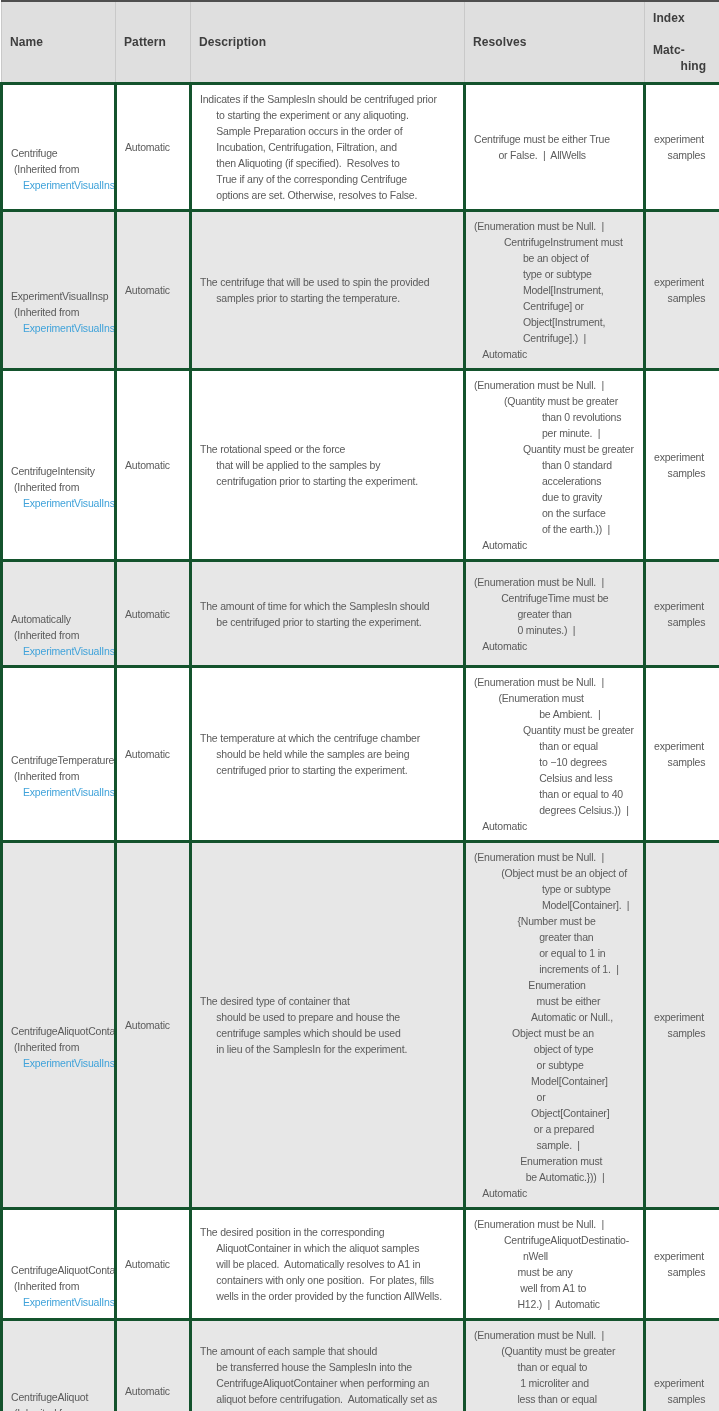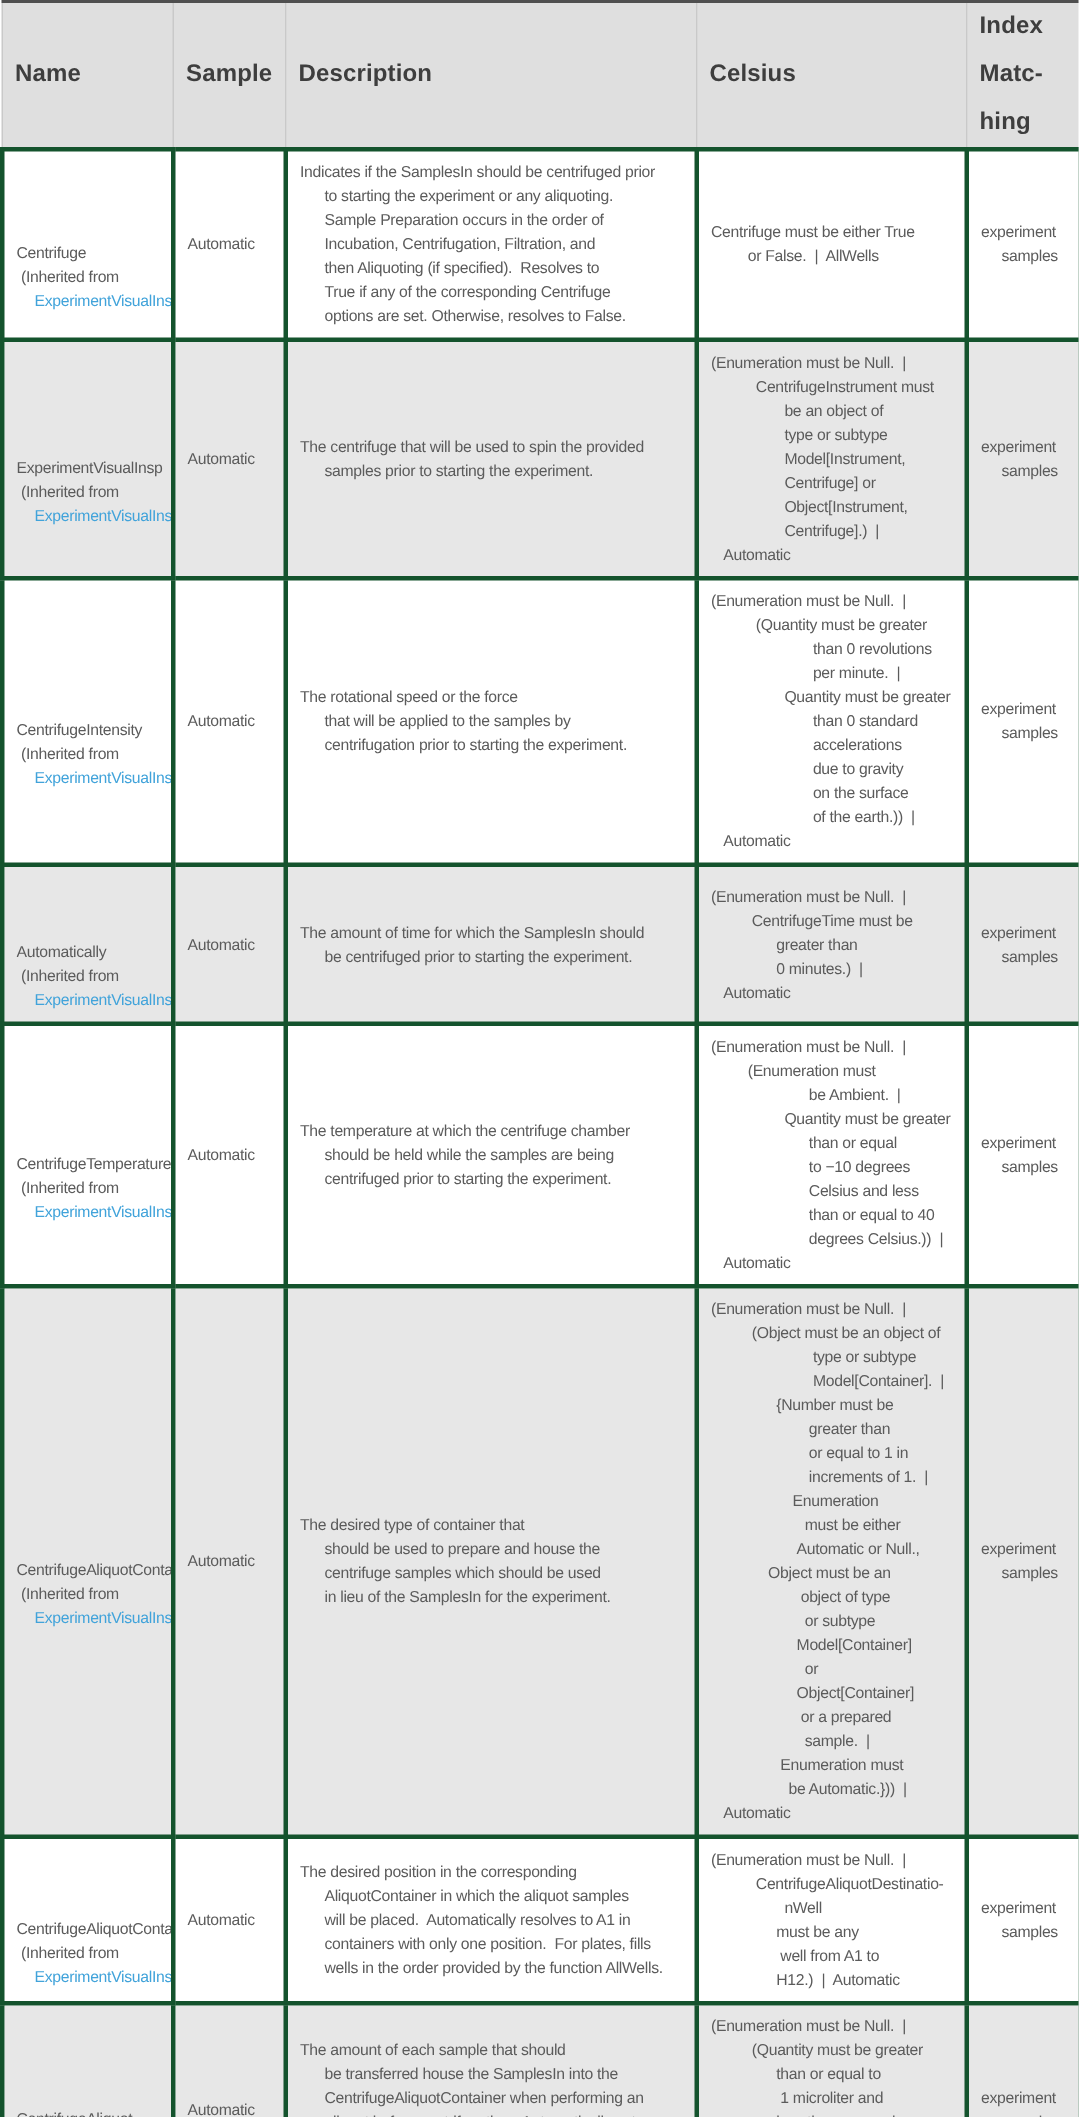--- a/index.html
+++ b/index.html
@@ -22,21 +22,21 @@
   }
   col.c-name{width:114px;}
   col.c-default{width:75px;}
   col.c-desc{width:274px;}
   col.c-pattern{width:180px;}
   col.c-index{width:76px;}
   th{
     background:#dfdfdf;
     color:#3e3e3e;
     font-weight:bold;
-    font-size:16px;
+    font-size:12px;
     letter-spacing:0.1px;
     text-align:left;
     vertical-align:middle;
     padding:8px 8px;
     border:1px solid #c9c9c9;
     white-space:pre-wrap;
   }
   td{
     vertical-align:middle;
     padding:6px 8px;
@@ -59,23 +59,23 @@
   <colgroup>
     <col class="c-name">
       <col class="c-default">
       <col class="c-desc">
       <col class="c-pattern">
       <col class="c-index">
   </colgroup>
   <thead>
     <tr>
       <th>Name</th>
-      <th>Sample</th>
+      <th>Pattern</th>
       <th>Description</th>
-      <th>Celsius</th>
+      <th>Resolves</th>
       <th>Index
         Matc-
         hing</th>
     </tr>
   </thead>
   <tbody>
 
     <tr>
       <td class="cell-name">
         <div class="nm">Centrifuge</div>
@@ -108,21 +108,21 @@
       <td class="cell-name">
         <div class="nm">ExperimentVisualInsp</div>
         <div class="inh">(Inherited from</div>
         <div class="lnkline"><span class="lnk">ExperimentVisualInsp</span></div>
       </td>
       <td>
           <div class="pre">Automatic</div>
         </td>
       <td>
           <div class="pre">The centrifuge that will be used to spin the provided
-      samples prior to starting the experiment.</div>
+      samples prior to starting the temperature.</div>
         </td>
       <td>
           <div class="pre">(Enumeration must be Null.  |
            CentrifugeInstrument must
                   be an object of
                   type or subtype
                   Model[Instrument,
                   Centrifuge] or
                   Object[Instrument,
                   Centrifuge].)  |

